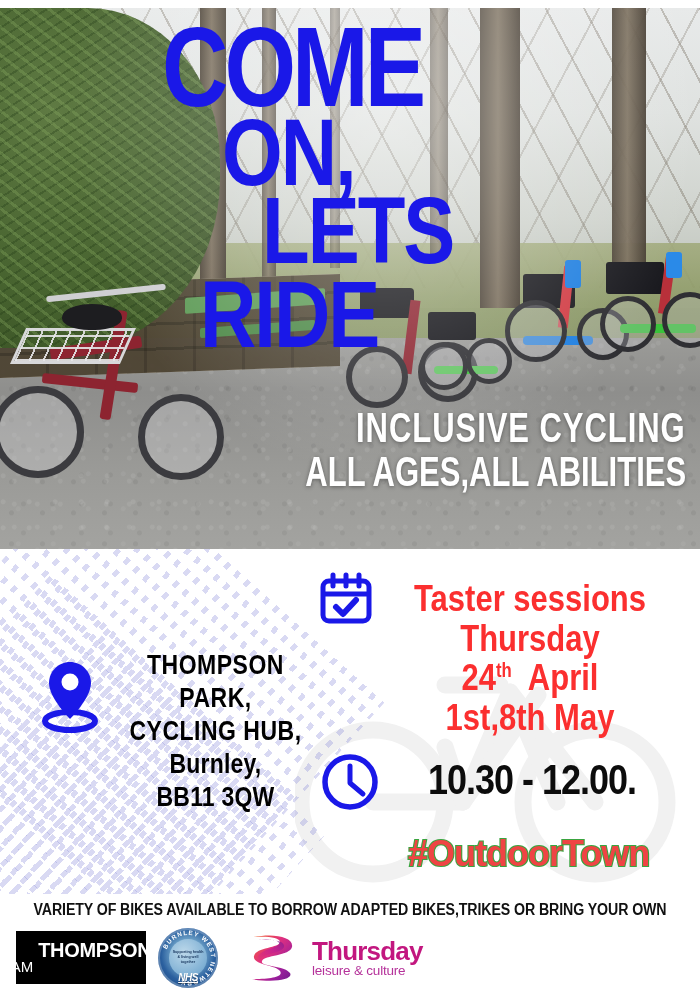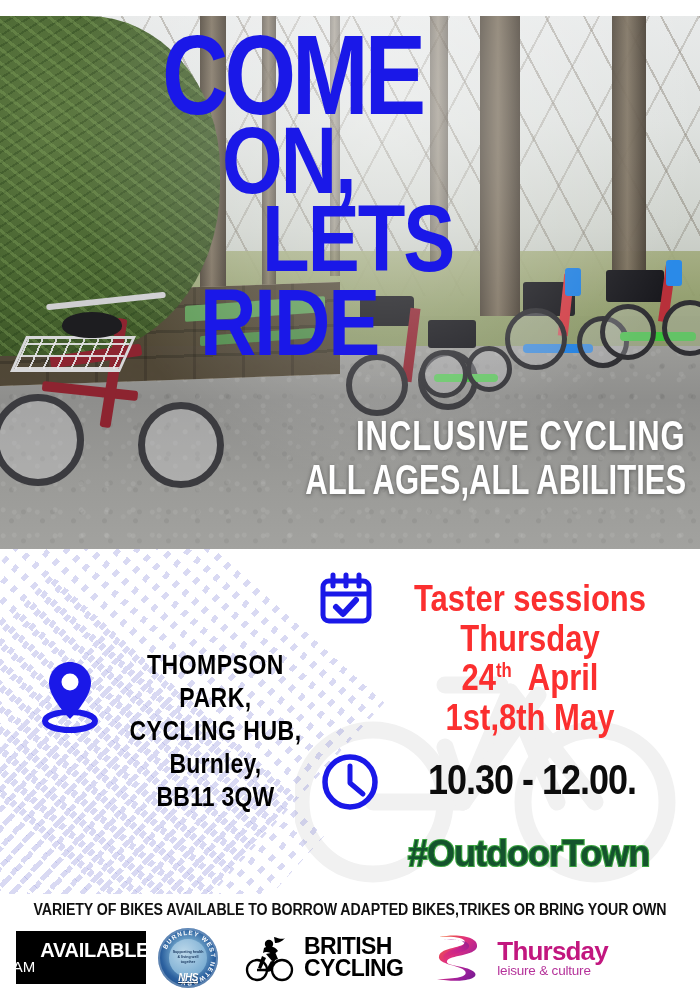--- a/index.html
+++ b/index.html
@@ -17,21 +17,21 @@
     position: relative;
     width: 700px;
     height: 990px;
     background: #ffffff;
     overflow: hidden;
   }
 
   
   .hero {
     position: absolute;
-    left: 0; top: 16px;
+    left: 0; top: 8px;
     width: 700px;
     height: 549px;
     overflow: hidden;
     background: #9aa39b;
   }
 
   
   .photo-sky {
     position: absolute; left: 0; top: 0; width: 700px; height: 300px;
     background:
@@ -252,21 +252,21 @@
   .times {
     position:absolute; left:372px; top:756px; width:320px;
     text-align:center; color:#0c0c0c; font-weight:900; font-size:36px;
     letter-spacing:-1px;
     transform: scaleY(1.16); transform-origin: center top;
   }
 
   .hashtag {
     position:absolute; left:408px; top:836px; width:290px;
     font-size:36px; font-weight:900; letter-spacing:-1px; line-height:1;
-    color:#14532d;
+    color:#ef4444;
     -webkit-text-stroke: 2.2px #3aa43f;
     paint-order: stroke fill;
   }
 
   
   .strip-note {
     position:absolute; left:0; top:900px; width:700px;
     text-align:center; color:#111111; font-weight:800;
     font-size:14.2px; letter-spacing:-.1px;
     transform: scaleY(1.14) ; transform-origin: center top;
@@ -463,60 +463,39 @@
 
   <div class="hashtag">#OutdoorTown</div>
 
   <div class="strip-note">VARIETY OF BIKES AVAILABLE TO BORROW  ADAPTED BIKES,TRIKES OR BRING YOUR OWN</div>
 
   <div class="logos">
 
     <div class="logo-slot">
       <div class="limitless">
         <span class="lw1">I AM</span>
-        <span class="lw2">AVAILABLE</span>
+        <span class="lw2">THOMPSON</span>
       </div>
     </div>
 
     <div class="logo-slot">
       <div class="nhs-badge">
         <svg class="ring-text" viewBox="0 0 60 60">
           <defs>
               <path id="ringpath" d="M30,30 m-23,0 a23,23 0 1,1 46,0 a23,23 0 1,1 -46,0"></path>
             </defs>
           <text font-size="6.3" font-weight="700" fill="#ffffff" letter-spacing="1.1">
             <textPath href="#ringpath" startOffset="6%">BURNLEY WEST NETWORK</textPath>
           </text>
         </svg>
         <div class="inner">Supporting health &amp; living well together</div>
         <div class="nhs-word">NHS</div>
       </div>
     </div>
 
-    <div class="logo-slot britcyc">
-      <svg width="52" height="52" viewBox="0 0 52 52">
-        <g fill="#000000">
-          <path d="M30 5 c4 1 8 3 11 1 -3 4 -7 5 -10 5 z"></path>
-          <circle cx="25" cy="12" r="4.2"></circle>
-          <path d="M20 16 c6 -3 12 -1 14 3 l-5 4 c-3 -3 -7 -4 -10 -2 z"></path>
-          <path d="M22 22 l9 -2 3 7 -6 2 z"></path>
-          <path d="M27 29 l-5 9 3 2 6 -9 z"></path>
-          <path d="M18 24 l-4 12 3 1 5 -11 z"></path>
-        </g>
-        <g fill="none" stroke="#000000" stroke-width="2.3">
-          <circle cx="13" cy="38" r="10"></circle>
-          <circle cx="38" cy="38" r="10"></circle>
-        </g>
-        <path d="M13 38 L26 38 L31 25" fill="none" stroke="#000000" stroke-width="2.3"></path>
-      </svg>
-      <div class="bc-words">
-        <div>BRITISH</div>
-        <div>CYCLING</div>
-      </div>
-    </div>
 
     <div class="logo-slot burnley">
       <svg width="58" height="54" viewBox="0 0 58 54">
         <defs>
           <linearGradient id="bgrad" x1="0" y1="0" x2="1" y2="1">
             <stop offset="0%" stop-color="#f2682a"></stop>
             <stop offset="40%" stop-color="#e0307f"></stop>
             <stop offset="75%" stop-color="#9c1f9c"></stop>
             <stop offset="100%" stop-color="#6d1a8c"></stop>
           </linearGradient>

